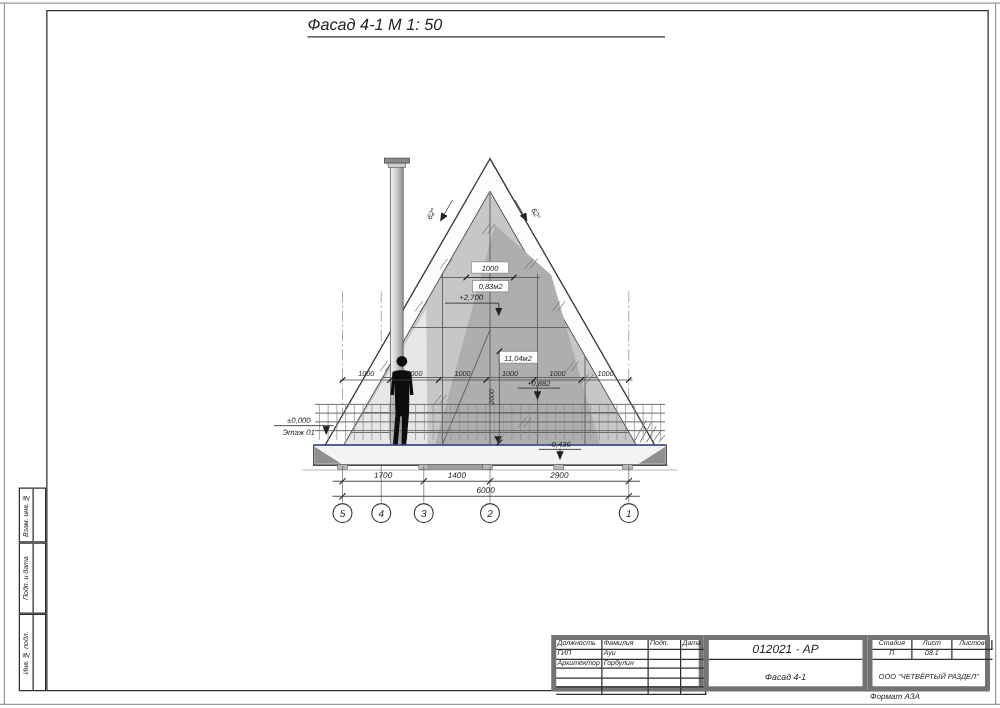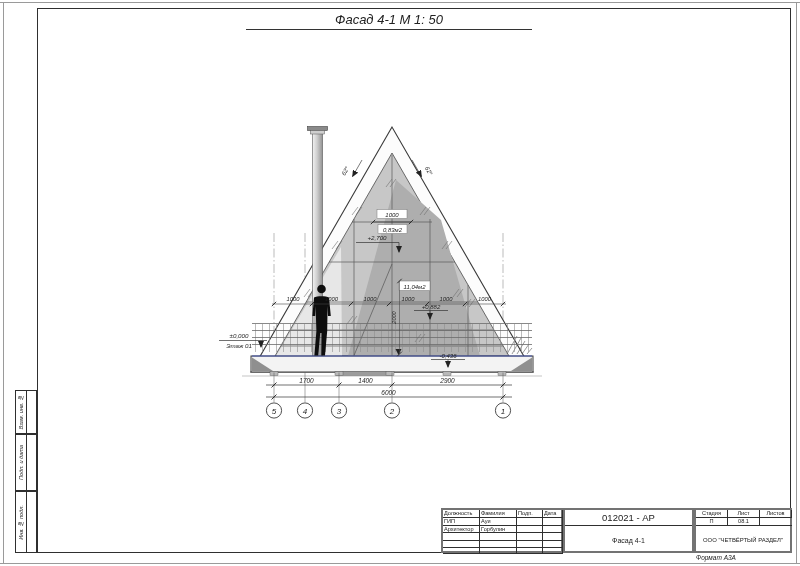--- a/index.html
+++ b/index.html
@@ -3,31 +3,31 @@
 <meta charset="utf-8">
 <style>
   html,body{margin:0;padding:0;}
   body{
     width:800px;height:566px;position:relative;overflow:hidden;
     background:#fff;font-family:"Liberation Sans",sans-serif;color:#222;
   }
   .edge{position:absolute;background:#9a9a9a;}
   .frame{position:absolute;left:37px;top:8px;width:754px;height:545px;
     border:1.2px solid #2f2f2f;box-sizing:border-box;}
-  .sheet-title{position:absolute;left:246px;top:12px;width:286px;text-align:center;
+  .sheet-title{position:absolute;left:246px;top:12px;width:286px;text-align:left;
     font-size:13px;font-style:italic;border-bottom:1.1px solid #333;padding-bottom:2px;}
   
   .vcell{position:absolute;left:15px;width:22px;border:1px solid #2f2f2f;box-sizing:border-box;}
   .vcell .div{position:absolute;left:10px;top:0;bottom:0;width:0;border-left:1px solid #2f2f2f;}
   .vcell .lab{position:absolute;left:0;top:0;width:10px;height:100%;display:flex;
     align-items:center;justify-content:center;}
   .vcell .lab span{writing-mode:vertical-rl;transform:rotate(180deg);
     font-size:5.6px;font-style:italic;white-space:nowrap;}
   
-  .tb{position:absolute;box-sizing:border-box;border:2px solid #737373;}
+  .tb{position:absolute;box-sizing:border-box;border:4px solid #737373;font-style:italic;}
   .tb-grid{display:grid;}
   .tb-grid>div{border-right:1px solid #2f2f2f;border-bottom:1px solid #2f2f2f;
     font-size:5.6px;line-height:7px;padding:0 1px;overflow:hidden;white-space:nowrap;box-sizing:border-box;}
   .mid-top{height:16px;border-bottom:1px solid #2f2f2f;display:flex;align-items:center;
     justify-content:center;font-size:9.5px;box-sizing:border-box;}
   .mid-bot{height:28px;display:flex;align-items:center;justify-content:center;font-size:7px;}
   .rt-row{display:grid;grid-template-columns:32px 32px 32px;}
   .rt-row>div{border-right:1px solid #2f2f2f;border-bottom:1px solid #2f2f2f;
     font-size:5.6px;line-height:7px;text-align:center;box-sizing:border-box;}
   .rt-row>div:last-child{border-right:none;}

